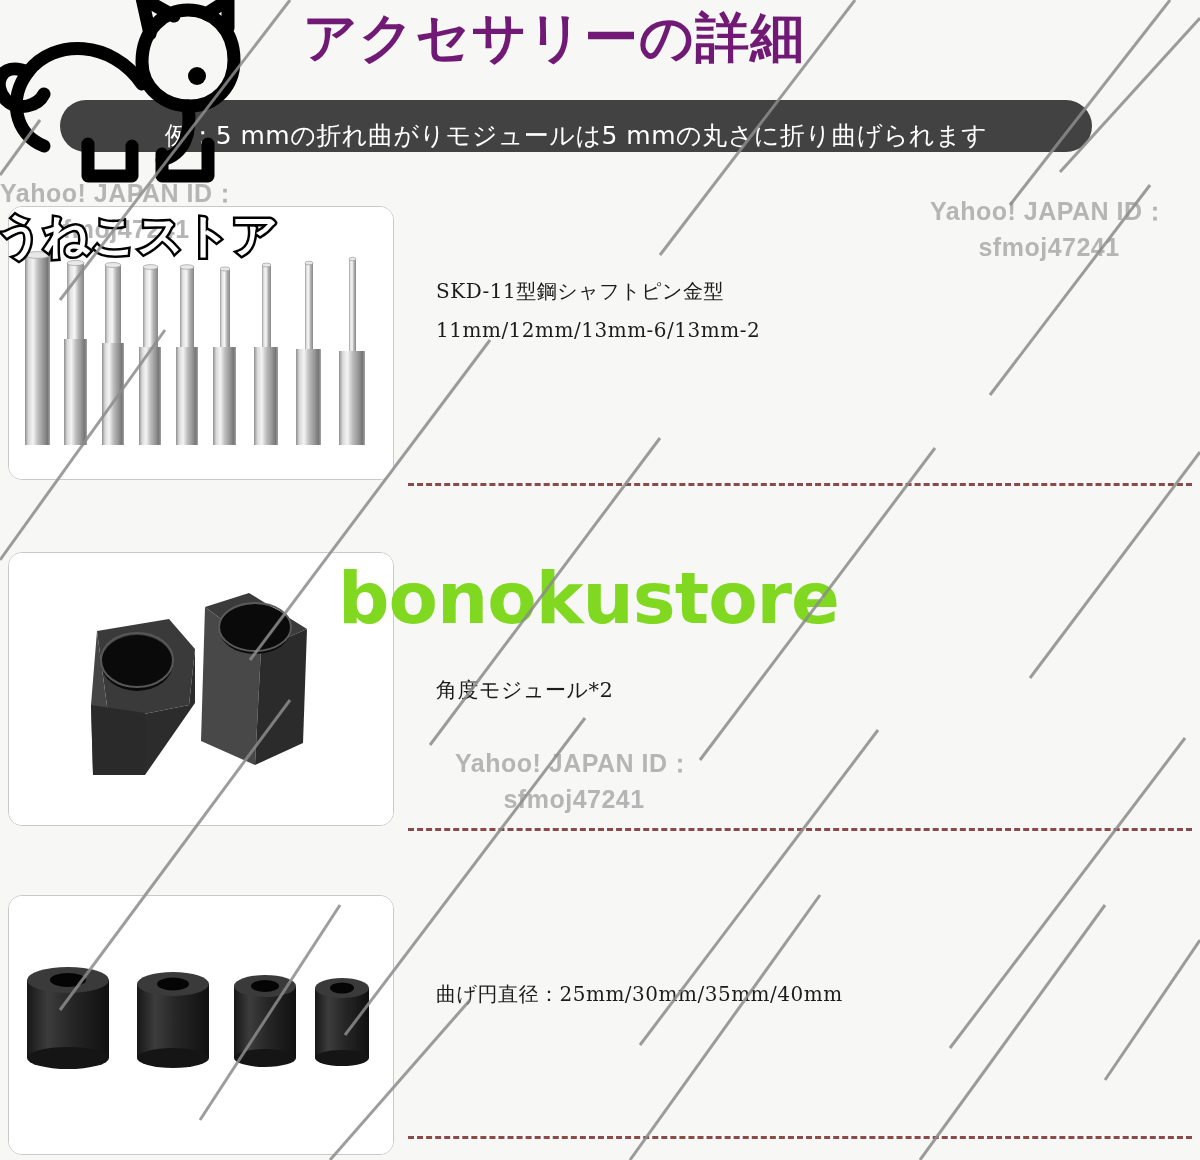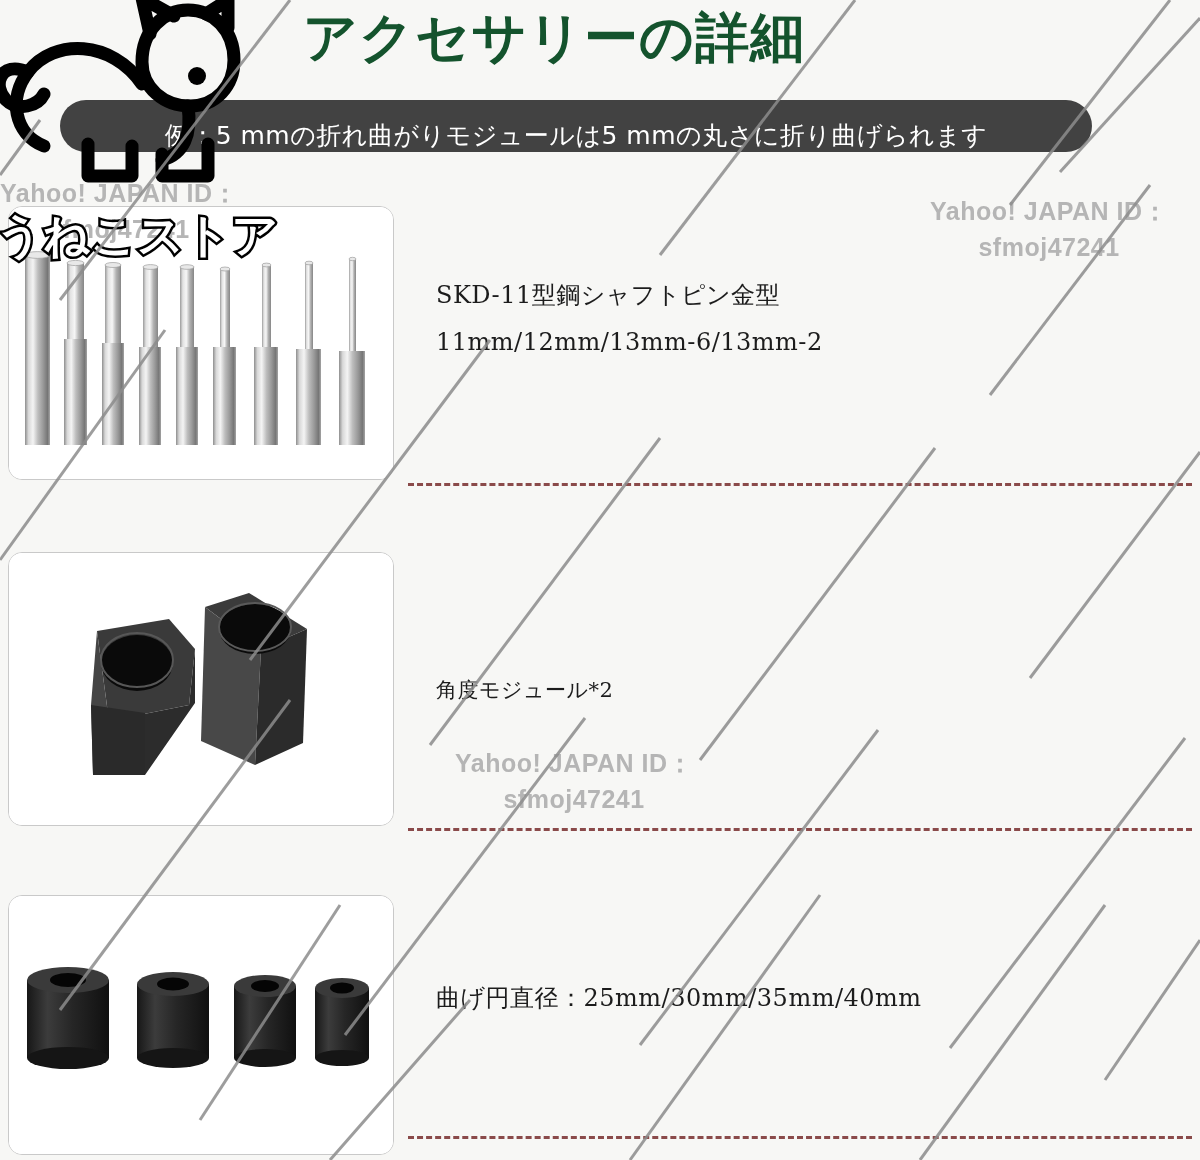--- a/index.html
+++ b/index.html
@@ -48,21 +48,21 @@
   .wm-c { left: 455px; top: 745px; }
 
   
   .title {
     position: absolute;
     left: 0; top: 2px;
     width: 1108px;
     text-align: center;
     font-size: 54px;
     font-weight: 700;
-    color: #14532d;
+    color: #701a75;
     letter-spacing: 1px;
     z-index: 20;
     font-family: "DejaVu Sans", sans-serif;
   }
   .subtitle-pill {
     position: absolute;
     left: 60px; top: 100px;
     width: 1032px; height: 52px;
     background: #424242;
     border-radius: 26px;
@@ -136,21 +136,21 @@
 
   .desc {
     position: absolute;
     left: 436px;
     width: 756px;
     z-index: 15;
     color: #1c1c1c;
     font-family: "DejaVu Serif", serif;
   }
   .desc .line {
-    font-size: 24px;
+    font-size: 20px;
     line-height: 1.95;
     white-space: nowrap;
     letter-spacing: .5px;
   }
   .desc-1 { top: 66px; }
   .desc-2 { top: 118px; }
   .desc-3 { top: 80px; }
   .desc-2 .line { font-size: 21px; }
 
   .divider {
@@ -351,20 +351,21 @@
     </div>
     <div class="desc desc-3">
       <div class="line">曲げ円直径：25mm/30mm/35mm/40mm</div>
     </div>
   </div>
 
   <div class="divider div-1"></div>
   <div class="divider div-2"></div>
   <div class="divider div-3"></div>
 
+  <div class="brand-wm">bonokustore</div>
 
   <svg class="wm-lines" viewBox="0 0 1200 1160" xmlns="http://www.w3.org/2000/svg">
     <g stroke="#8c8c8c" stroke-width="3" fill="none" opacity="0.85">
       <line x1="290" y1="0" x2="60" y2="300"></line>
       <line x1="855" y1="0" x2="660" y2="255"></line>
       <line x1="1170" y1="0" x2="1010" y2="205"></line>
       <line x1="490" y1="340" x2="250" y2="660"></line>
       <line x1="1060" y1="172" x2="1200" y2="18"></line>
       <line x1="1150" y1="185" x2="990" y2="395"></line>
       <line x1="660" y1="438" x2="430" y2="745"></line>

